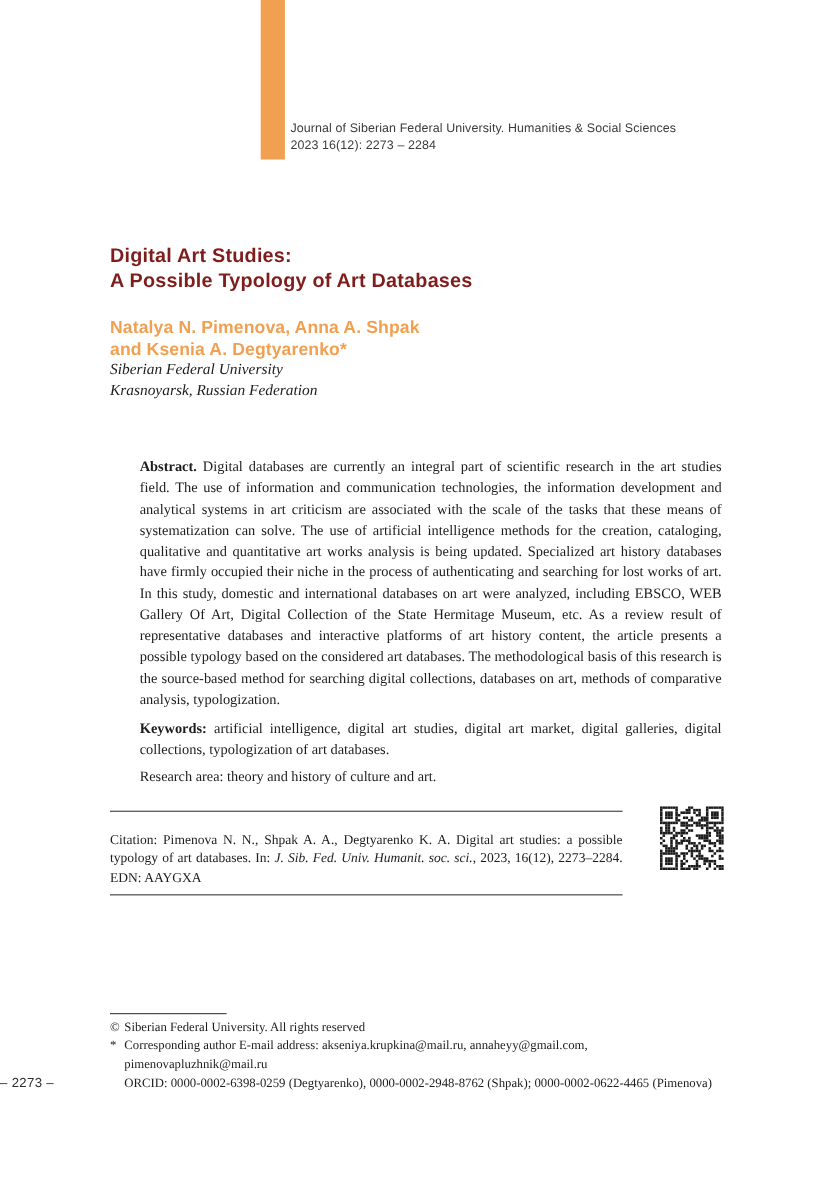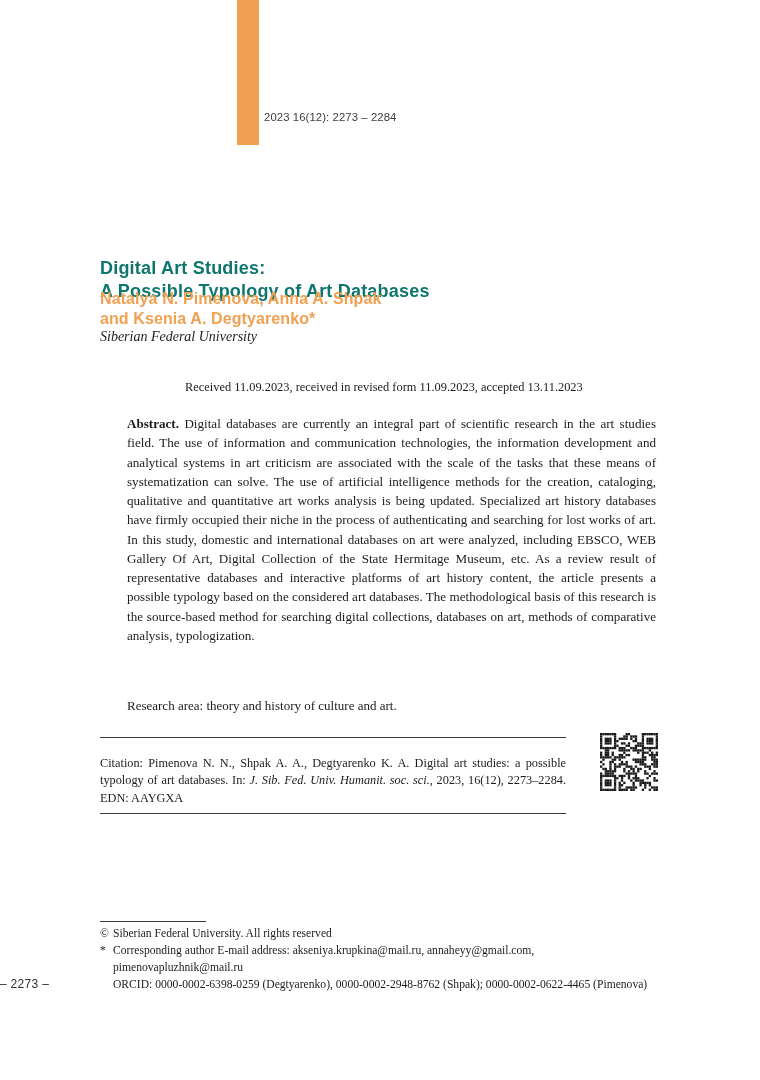--- a/index.html
+++ b/index.html
@@ -35,23 +35,22 @@
     line-height: 18.5px;
     color: #1c1c1c;
   }
   .article-title {
     position: absolute;
     left: 100px; top: 221px;
     font-family: "Liberation Sans", sans-serif;
     font-weight: bold;
     font-size: 18px;
     line-height: 22.5px;
-    color: #0f766e;
+    color: #7f1d1d;
     letter-spacing: 0.2px;
-    margin-top: 36px;
   }
   .authors {
     position: absolute;
     left: 100px; top: 289px;
     font-family: "Liberation Sans", sans-serif;
     font-weight: bold;
     font-size: 16px;
     line-height: 20px;
     color: #F0A050;
     letter-spacing: 0.1px;
@@ -146,42 +145,44 @@
   }
 </style>
 </head>
 <body>
 
 <div class="page">
 
   <div class="accent-bar"></div>
 
   <div class="journal-header">
+    <div>Journal of Siberian Federal University.  Humanities &amp; Social Sciences</div>
     <div>2023 16(12): 2273 – 2284</div>
   </div>
 
 
   <div class="article-title">
     <div>Digital Art Studies:</div>
     <div>A Possible Typology of Art Databases</div>
   </div>
 
   <div class="authors">
     <div>Natalya N. Pimenova, Anna A. Shpak</div>
     <div>and Ksenia A. Degtyarenko*</div>
   </div>
 
   <div class="affiliation">
     <div>Siberian Federal University</div>
+    <div>Krasnoyarsk, Russian Federation</div>
   </div>
 
-  <div class="received">Received 11.09.2023, received in revised form 11.09.2023, accepted 13.11.2023</div>
 
   <p class="abstract"><span class="bold">Abstract.</span><span> Digital databases are currently an integral part of scientific research in the art studies field. The use of information and communication technologies, the information development and analytical systems in art criticism are associated with the scale of the tasks that these means of systematization can solve. The use of artificial intelligence methods for the creation, cataloging, qualitative and quantitative art works analysis is being updated. Specialized art history databases have firmly occupied their niche in the process of authenticating and searching for lost works of art. In this study, domestic and international databases on art were analyzed, including EBSCO, WEB Gallery Of Art, Digital Collection of the State Hermitage Museum, etc. As a review result of representative databases and interactive platforms of art history content, the article presents a possible typology based on the considered art databases. The methodological basis of this research is the source-based method for searching digital collections, databases on art, methods of comparative analysis, typologization.</span></p>
 
+  <p class="keywords"><span class="bold">Keywords:</span><span> artificial intelligence, digital art studies, digital art market, digital galleries, digital collections, typologization of art databases.</span></p>
 
   <div class="research-area">Research area: theory and history of culture and art.</div>
 
   <div class="citation-block">
     <p class="citation-text"><span>Citation: Pimenova N. N., Shpak A. A., Degtyarenko K. A. Digital art studies: a possible typology of art databases. In: </span><span class="it">J. Sib. Fed. Univ. Humanit. soc. sci.</span><span>, 2023, 16(12), 2273–2284. EDN: AAYGXA</span></p>
   </div>
 
   <div class="qr-code" id="qr"><svg width="58" height="58" xmlns="http://www.w3.org/2000/svg">
         <rect width="58" height="58" fill="#ffffff"></rect>
         <rect x="0.00" y="0.00" width="2.32" height="2.32" fill="#1a1a1a"></rect>

